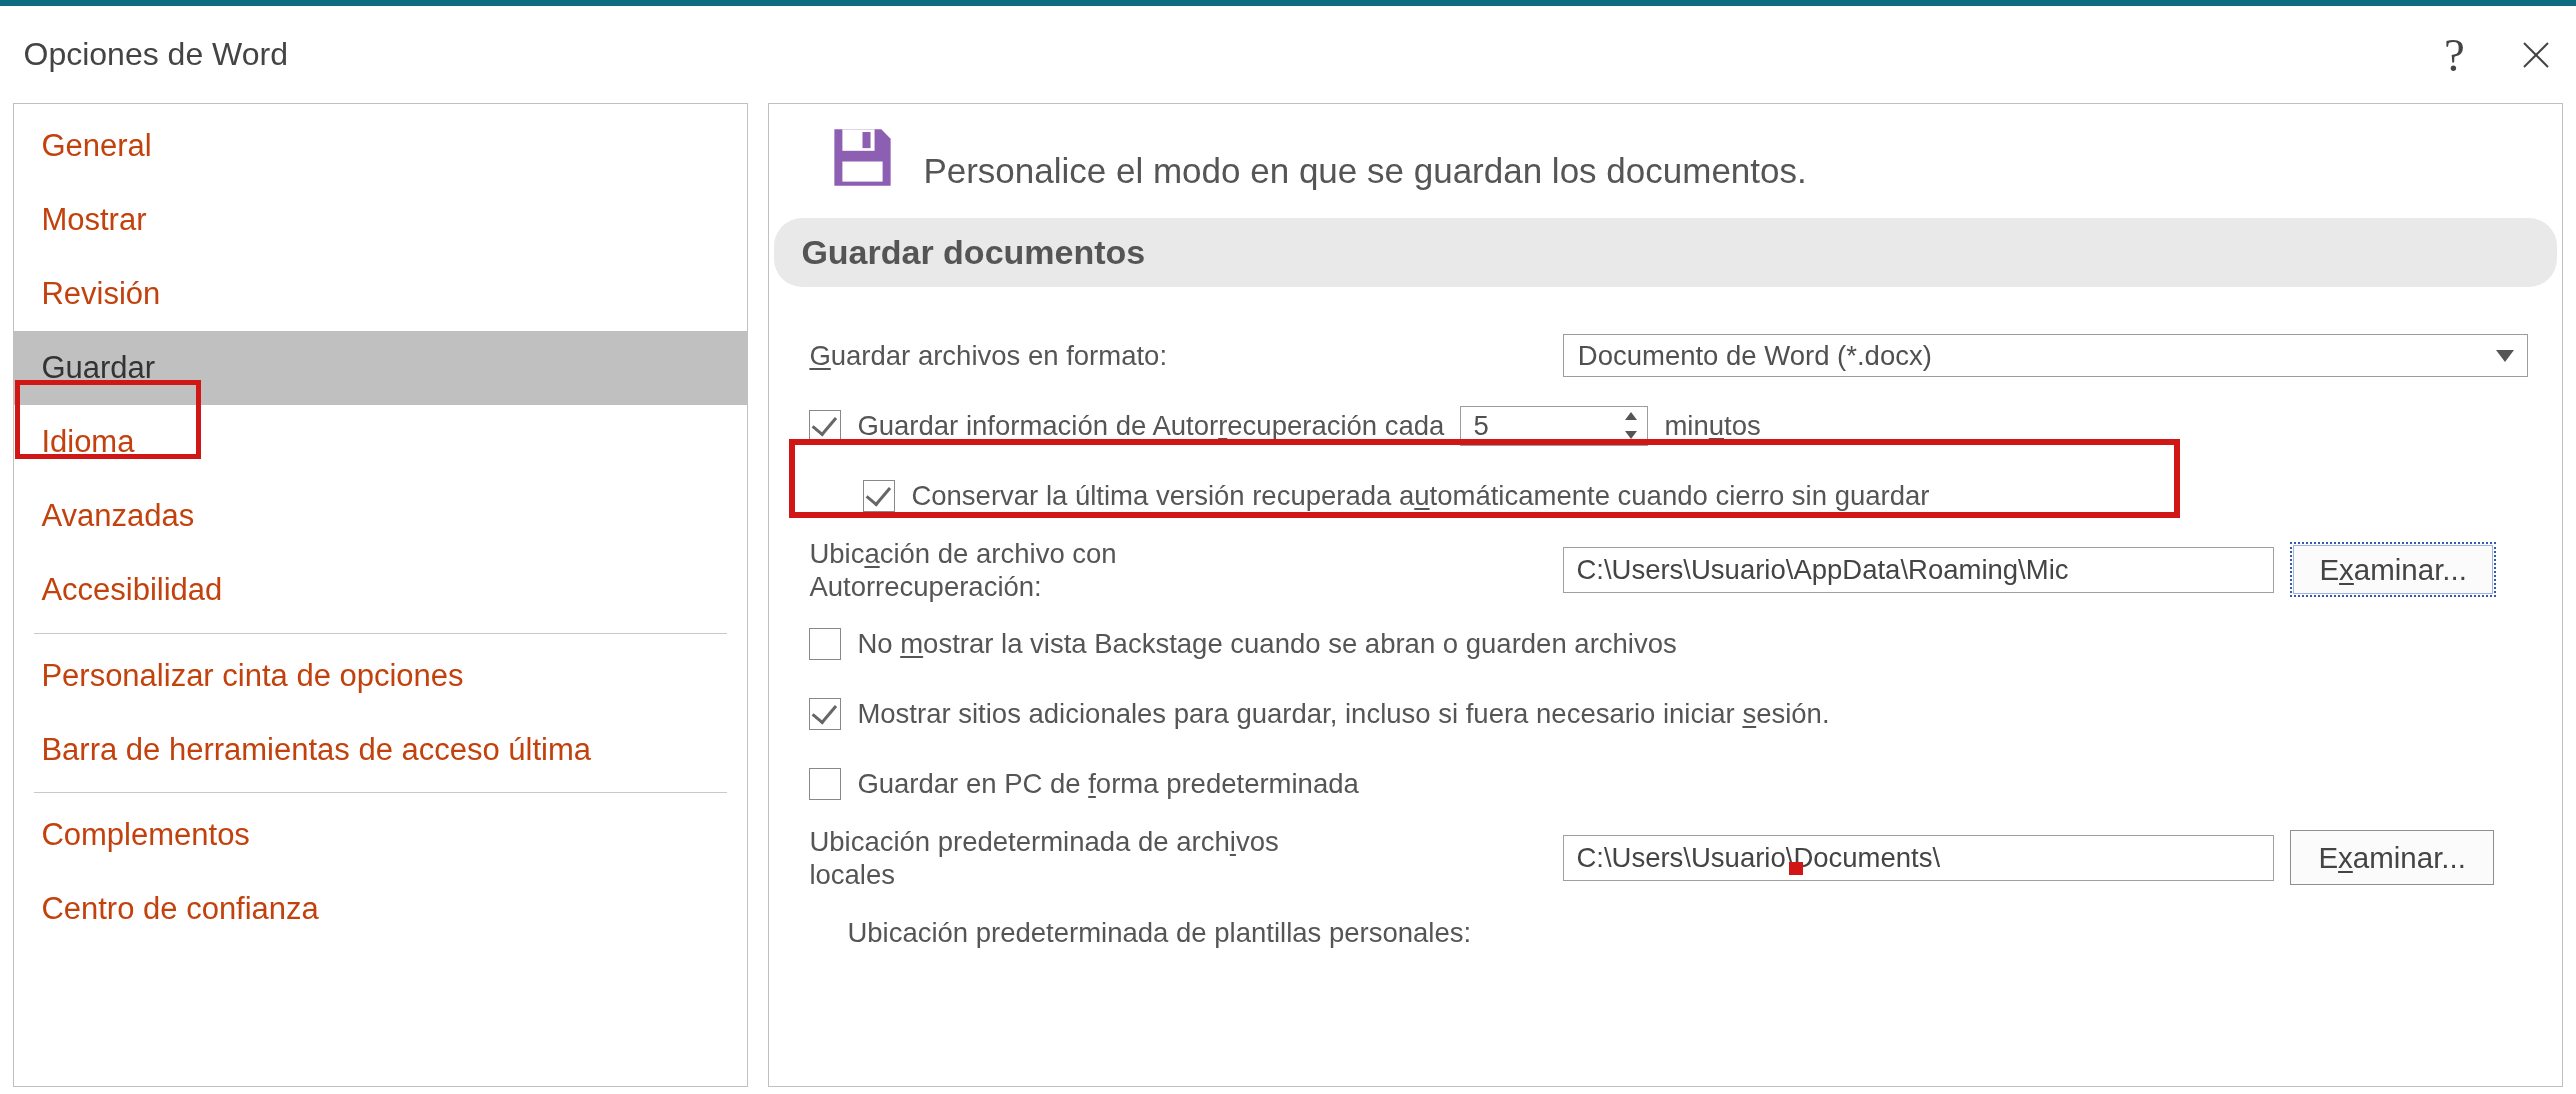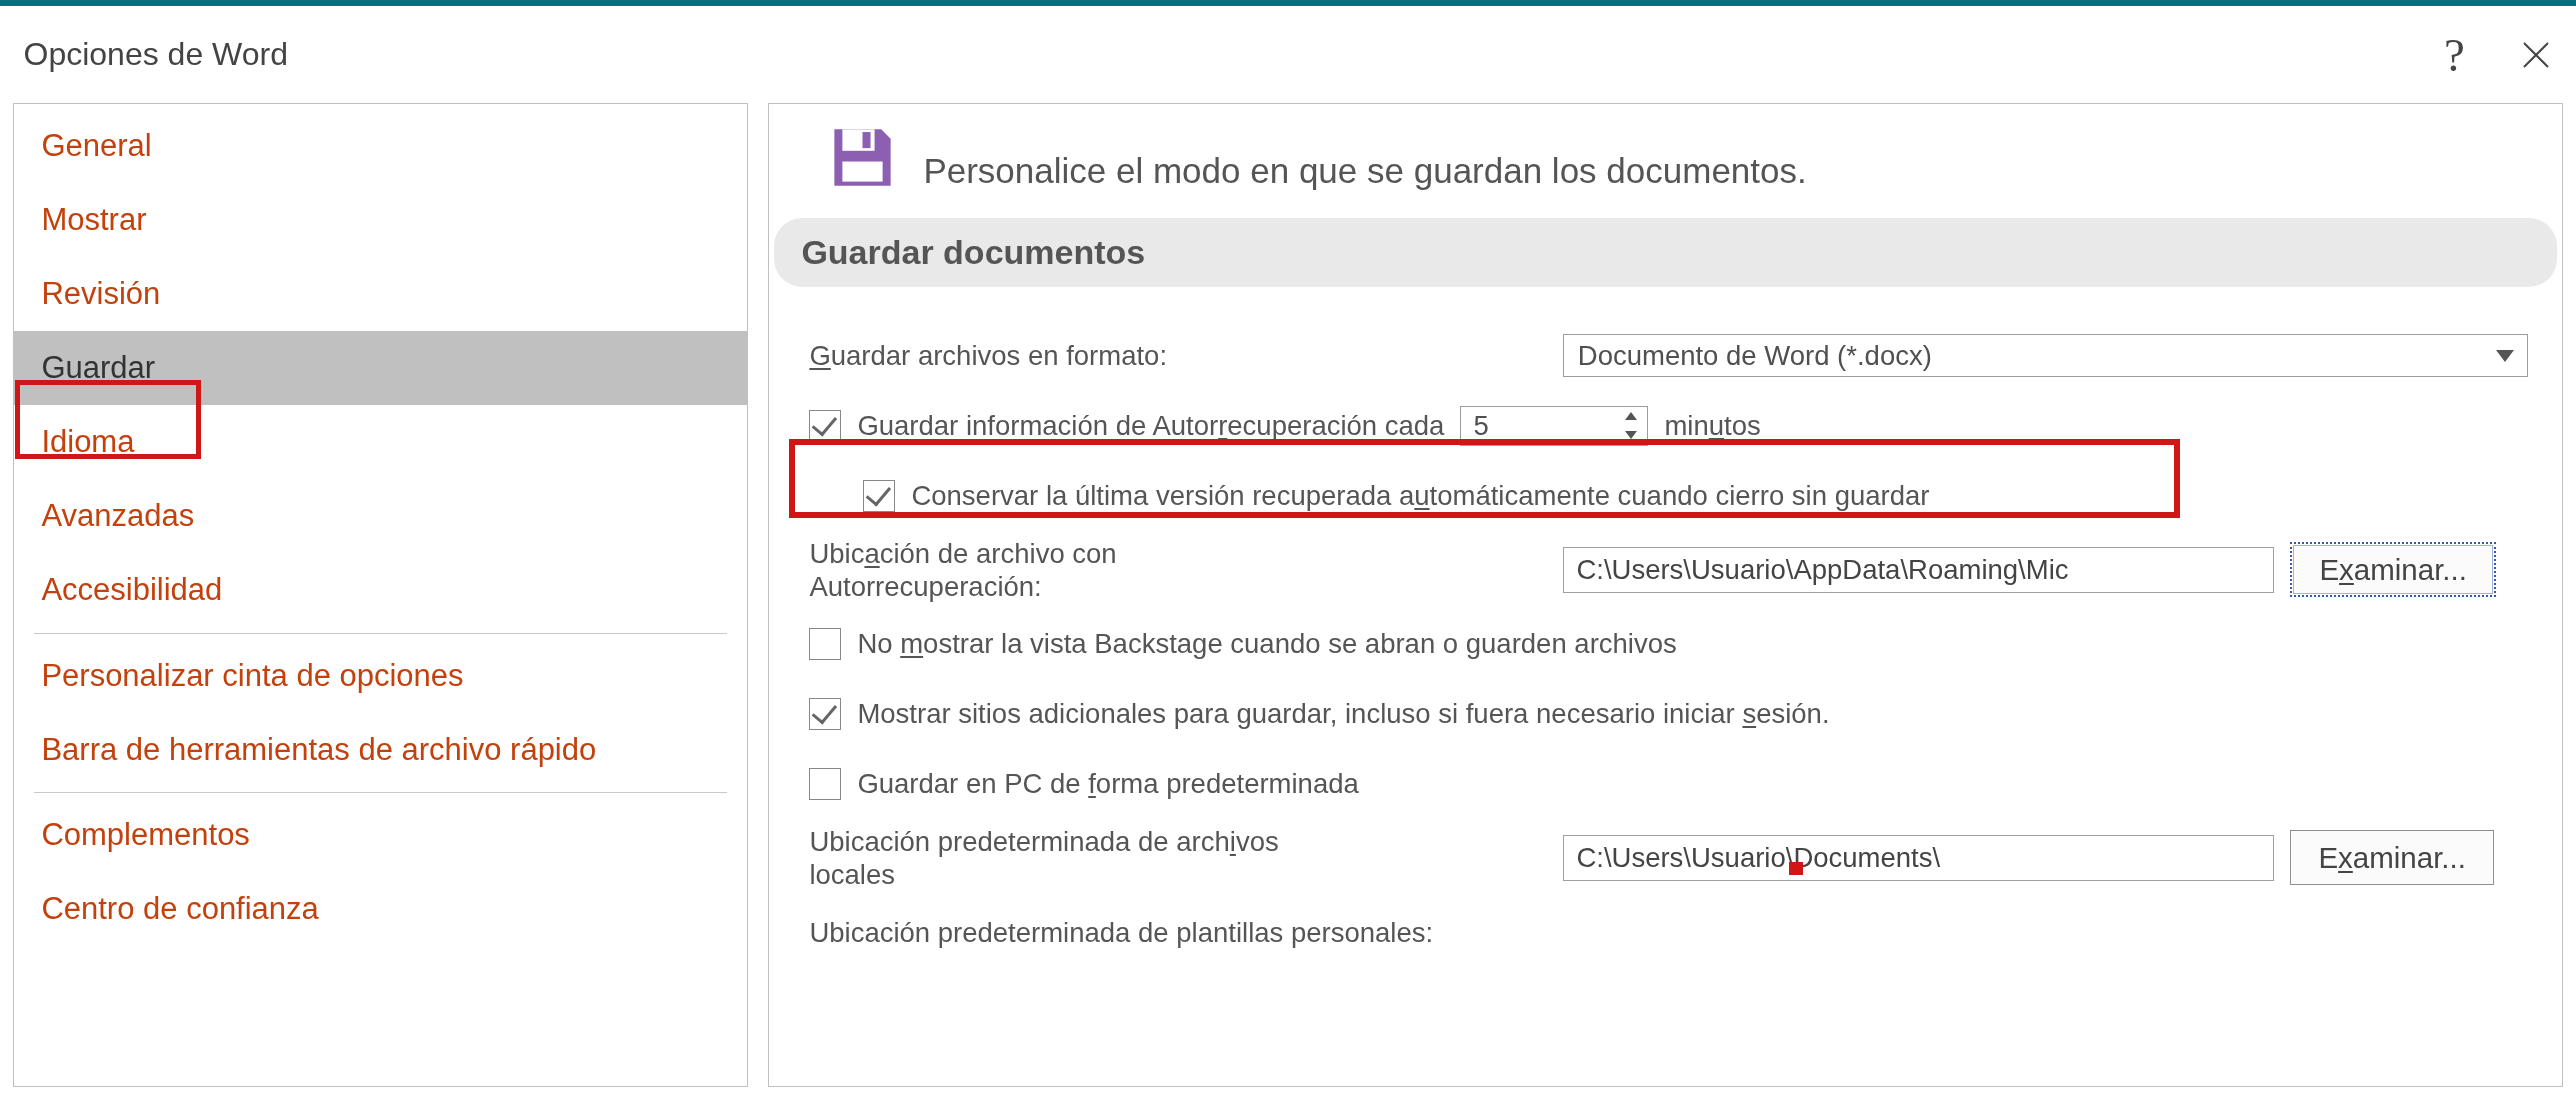--- a/index.html
+++ b/index.html
@@ -274,21 +274,21 @@
       <div class="side-item"><span>Mostrar</span></div>
       <div class="side-item"><span>Revisión</span></div>
       <div class="side-item active" style="position:relative;">
         <span>Guardar</span>
       </div>
       <div class="side-item"><span>Idioma</span></div>
       <div class="side-item"><span>Avanzadas</span></div>
       <div class="side-item"><span>Accesibilidad</span></div>
       <div class="side-divider"></div>
       <div class="side-item"><span>Personalizar cinta de opciones</span></div>
-      <div class="side-item"><span>Barra de herramientas de archivo rápido</span></div>
+      <div class="side-item"><span>Barra de herramientas de acceso última</span></div>
       <div class="side-divider"></div>
       <div class="side-item"><span>Complementos</span></div>
       <div class="side-item"><span>Centro de confianza</span></div>
 
       <div class="red-box-side" style="left:14.8px; top:374px; width:186px; height:79px;"></div>
     </div>
 
     <div class="content">
 
       <div class="heading-row">
@@ -389,21 +389,21 @@
           </div>
           <div class="col-btn">
             <div class="btn">
               <span>E</span>
                 <span class="u">x</span>
                 <span>aminar...</span>
             </div>
           </div>
         </div>
 
-        <div class="row" style="margin-top:13.4px;">
+        <div class="row" style="margin-top:13.4px;margin-left:38px;">
           <div class="lbl">Ubicación predeterminada de plantillas personales:</div>
         </div>
 
       </div>
 
       <div class="red-box-main" style="left:20px; top:335px; width:1391px; height:79px;"></div>
 
       <div class="red-dot" style="left:1020px; top:758px;"></div>
 
     </div>

